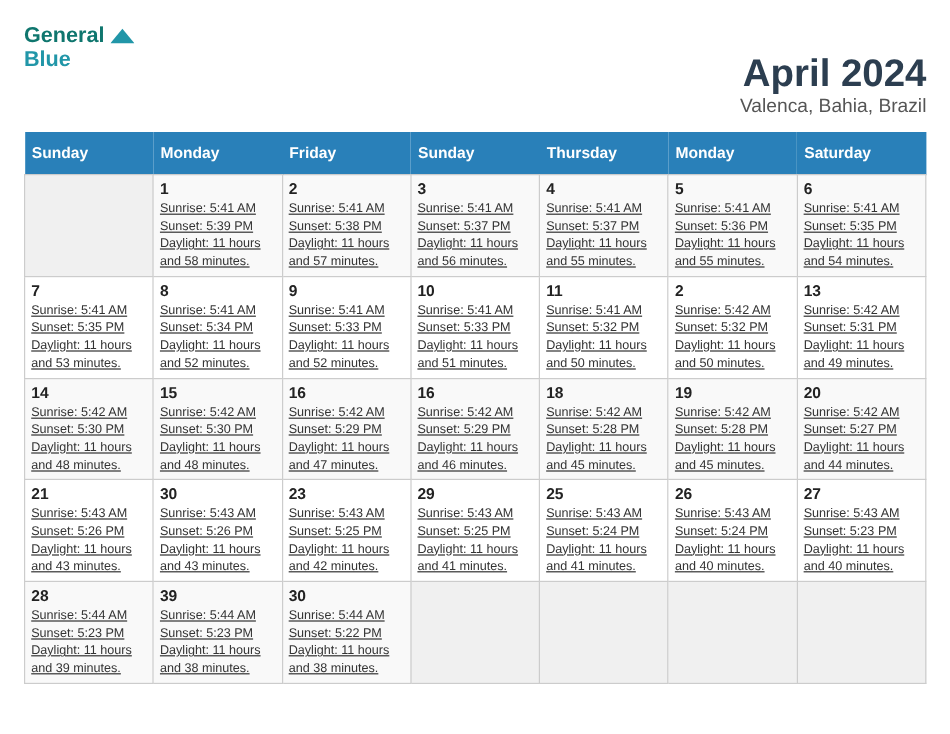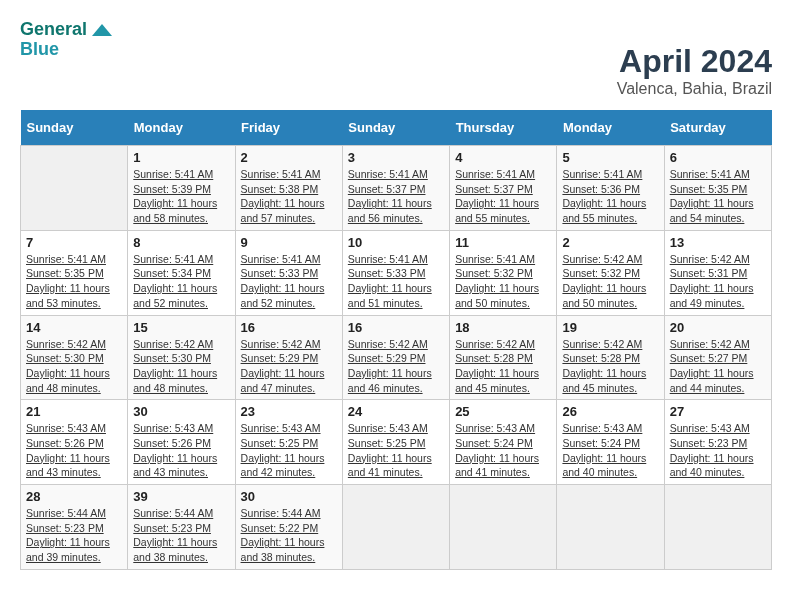--- a/index.html
+++ b/index.html
@@ -204,21 +204,21 @@
         </td>
         <td>
           <span class="day-num">30</span>
           <div class="day-info">Sunrise: 5:43 AM<br>Sunset: 5:26 PM<br>Daylight: 11 hours<br>and 43 minutes.</div>
         </td>
         <td>
           <span class="day-num">23</span>
           <div class="day-info">Sunrise: 5:43 AM<br>Sunset: 5:25 PM<br>Daylight: 11 hours<br>and 42 minutes.</div>
         </td>
         <td>
-          <span class="day-num">24</span>
+          <span class="day-num">29</span>
           <div class="day-info">Sunrise: 5:43 AM<br>Sunset: 5:25 PM<br>Daylight: 11 hours<br>and 41 minutes.</div>
         </td>
         <td>
           <span class="day-num">25</span>
           <div class="day-info">Sunrise: 5:43 AM<br>Sunset: 5:24 PM<br>Daylight: 11 hours<br>and 41 minutes.</div>
         </td>
         <td>
           <span class="day-num">26</span>
           <div class="day-info">Sunrise: 5:43 AM<br>Sunset: 5:24 PM<br>Daylight: 11 hours<br>and 40 minutes.</div>
         </td>

